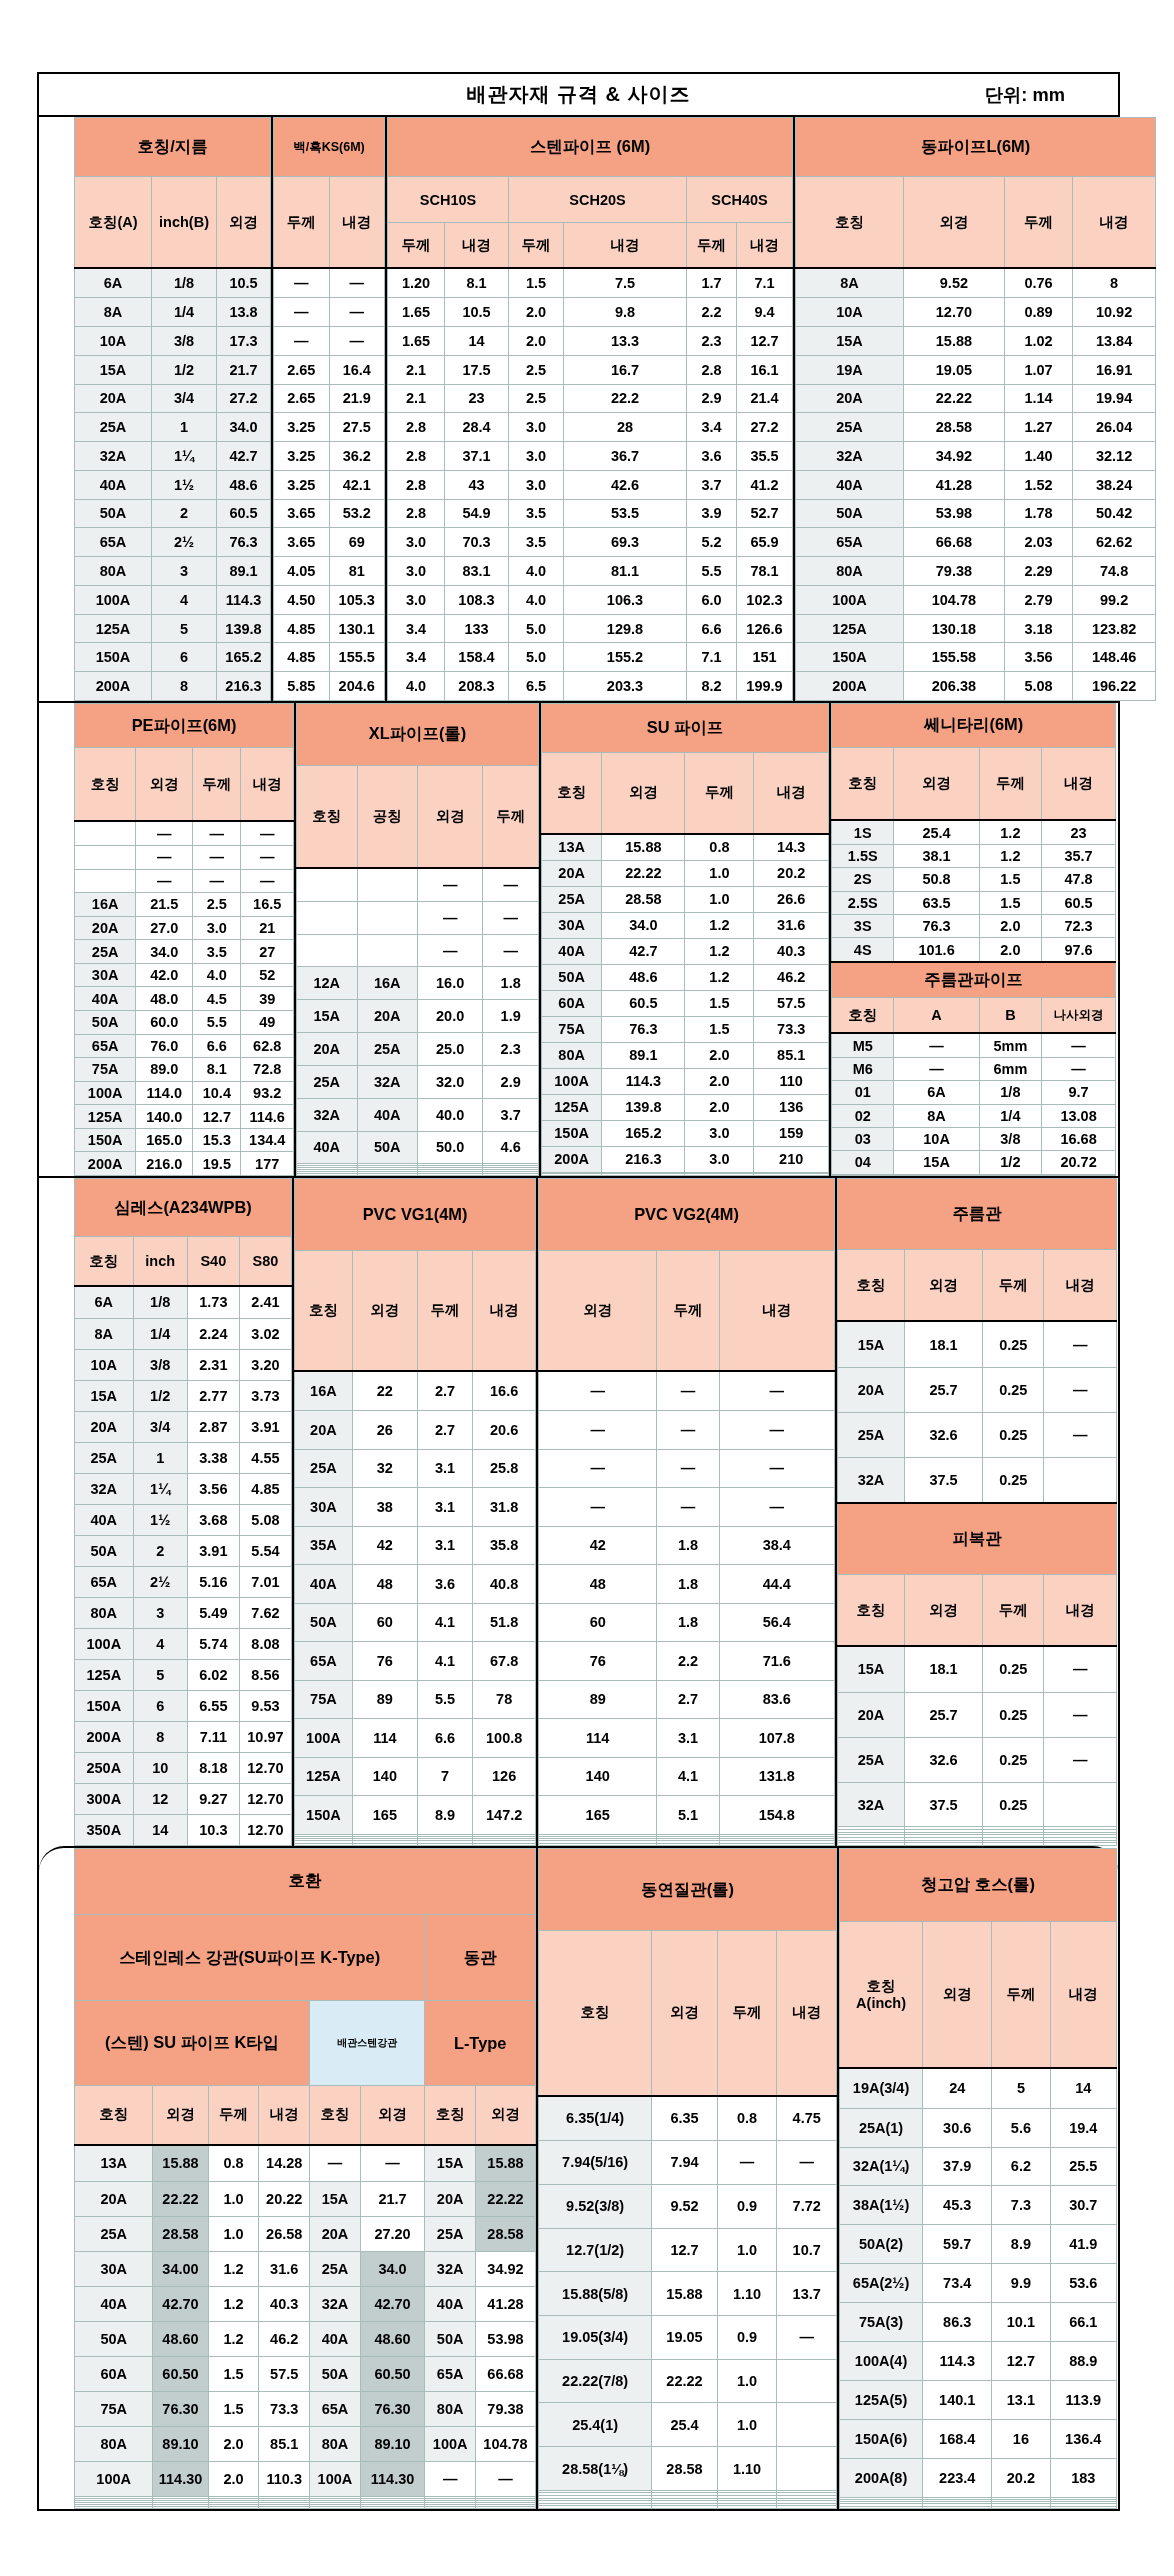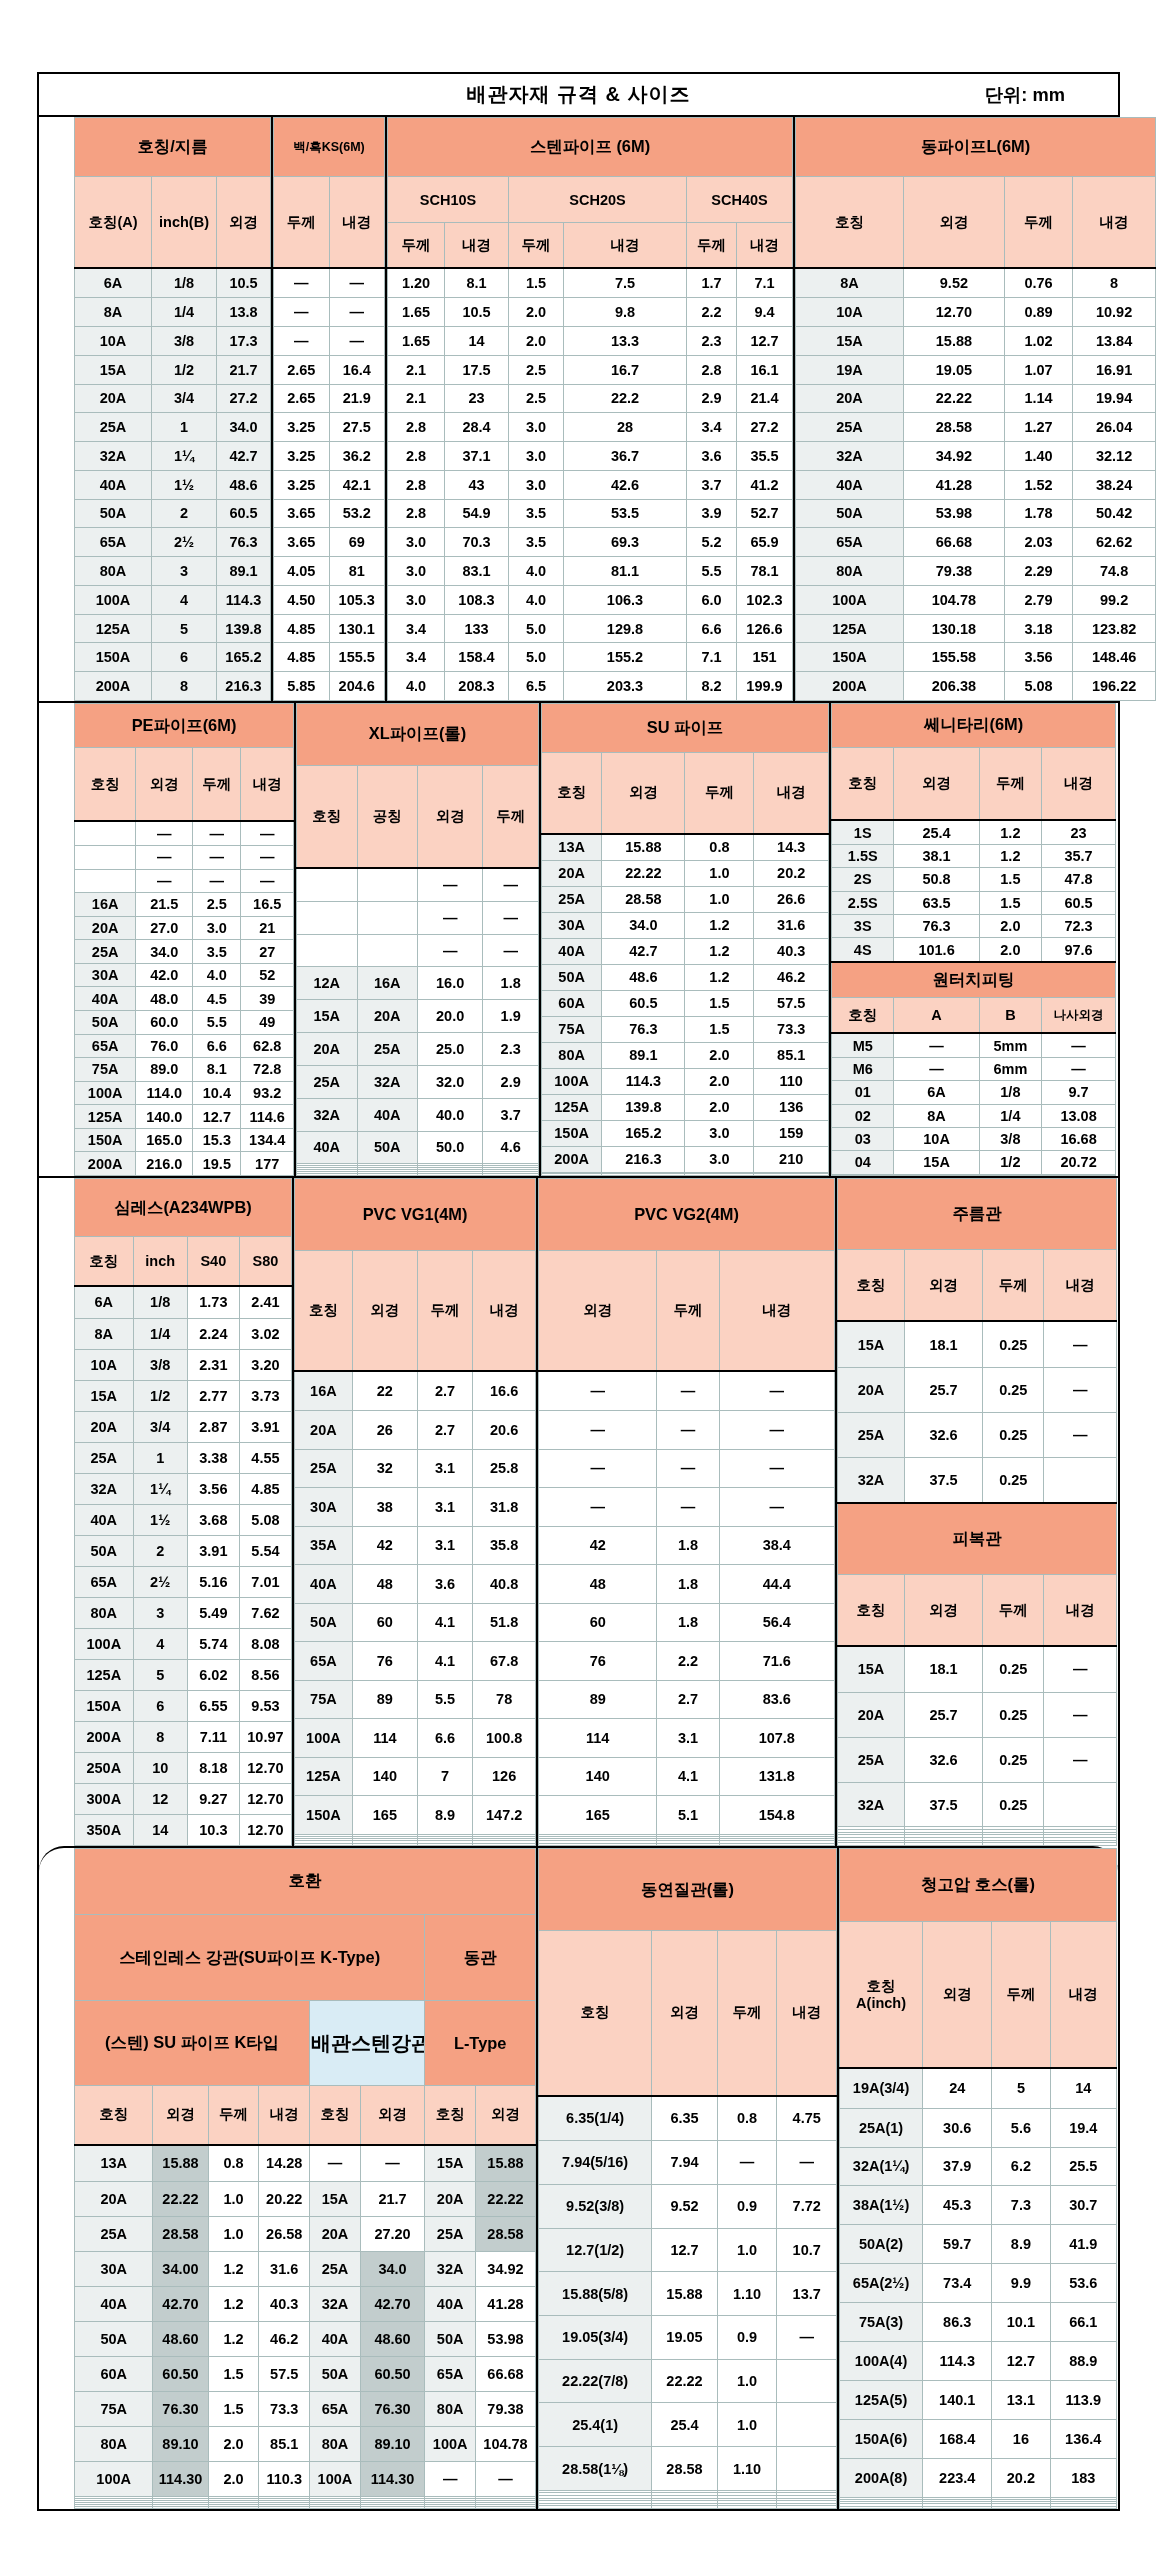--- a/index.html
+++ b/index.html
@@ -22,21 +22,21 @@
   table { width: 100%; height: 100%; border-collapse: collapse; table-layout: fixed; }
   th, td {
     border: 1px solid #A9BCBC; text-align: center; vertical-align: middle;
     overflow: hidden; white-space: nowrap; padding: 0 1px;
   }
   td { background: #fff; font-size: 14.5px; font-weight: 700; }
   td.nc { background: #ECF0F0; }
   td.g  { background: #C2CDCD; }
   .grp  { background: #F5A183; font-size: 16.4px; }
   .subh { background: #FBD2C2; font-size: 14.5px; }
-  .blue { background: #D9ECF5; font-size: 20px; }
+  .blue { background: #D9ECF5; font-size: 10px; }
   .small { font-size: 12.5px; }
   .tb th { border-bottom: 2.9px solid #000; }
   .tt th { border-top: 2.9px solid #000; }
   .pre { white-space: pre-line; line-height: 1.15; }
   .r27{height:26px} .r28{height:27px} .r30{height:29px} .r33{height:32px} .r36{height:35px}
   .r42{height:41px} .r44{height:42px} .r55{height:53px} .r56{height:54px} .r66{height:64px}
 </style>
 </head>
 <body>
 
@@ -882,21 +882,21 @@
             </tr>
             <tr>
               <td class="nc">4S</td>
               <td>101.6</td>
               <td>2.0</td>
               <td>97.6</td>
             </tr>
           </tbody>
         <tbody>
           <tr class="r27 tt">
-              <th class="grp" colspan="4">원터치피팅</th>
+              <th class="grp" colspan="4">주름관파이프</th>
             </tr>
           <tr class="r27 tb">
             <th class="subh">호칭</th>
             <th class="subh">A</th>
             <th class="subh">B</th>
             <th class="subh small">나사외경</th>
           </tr>
         </tbody>
         <tbody>
             <tr>

